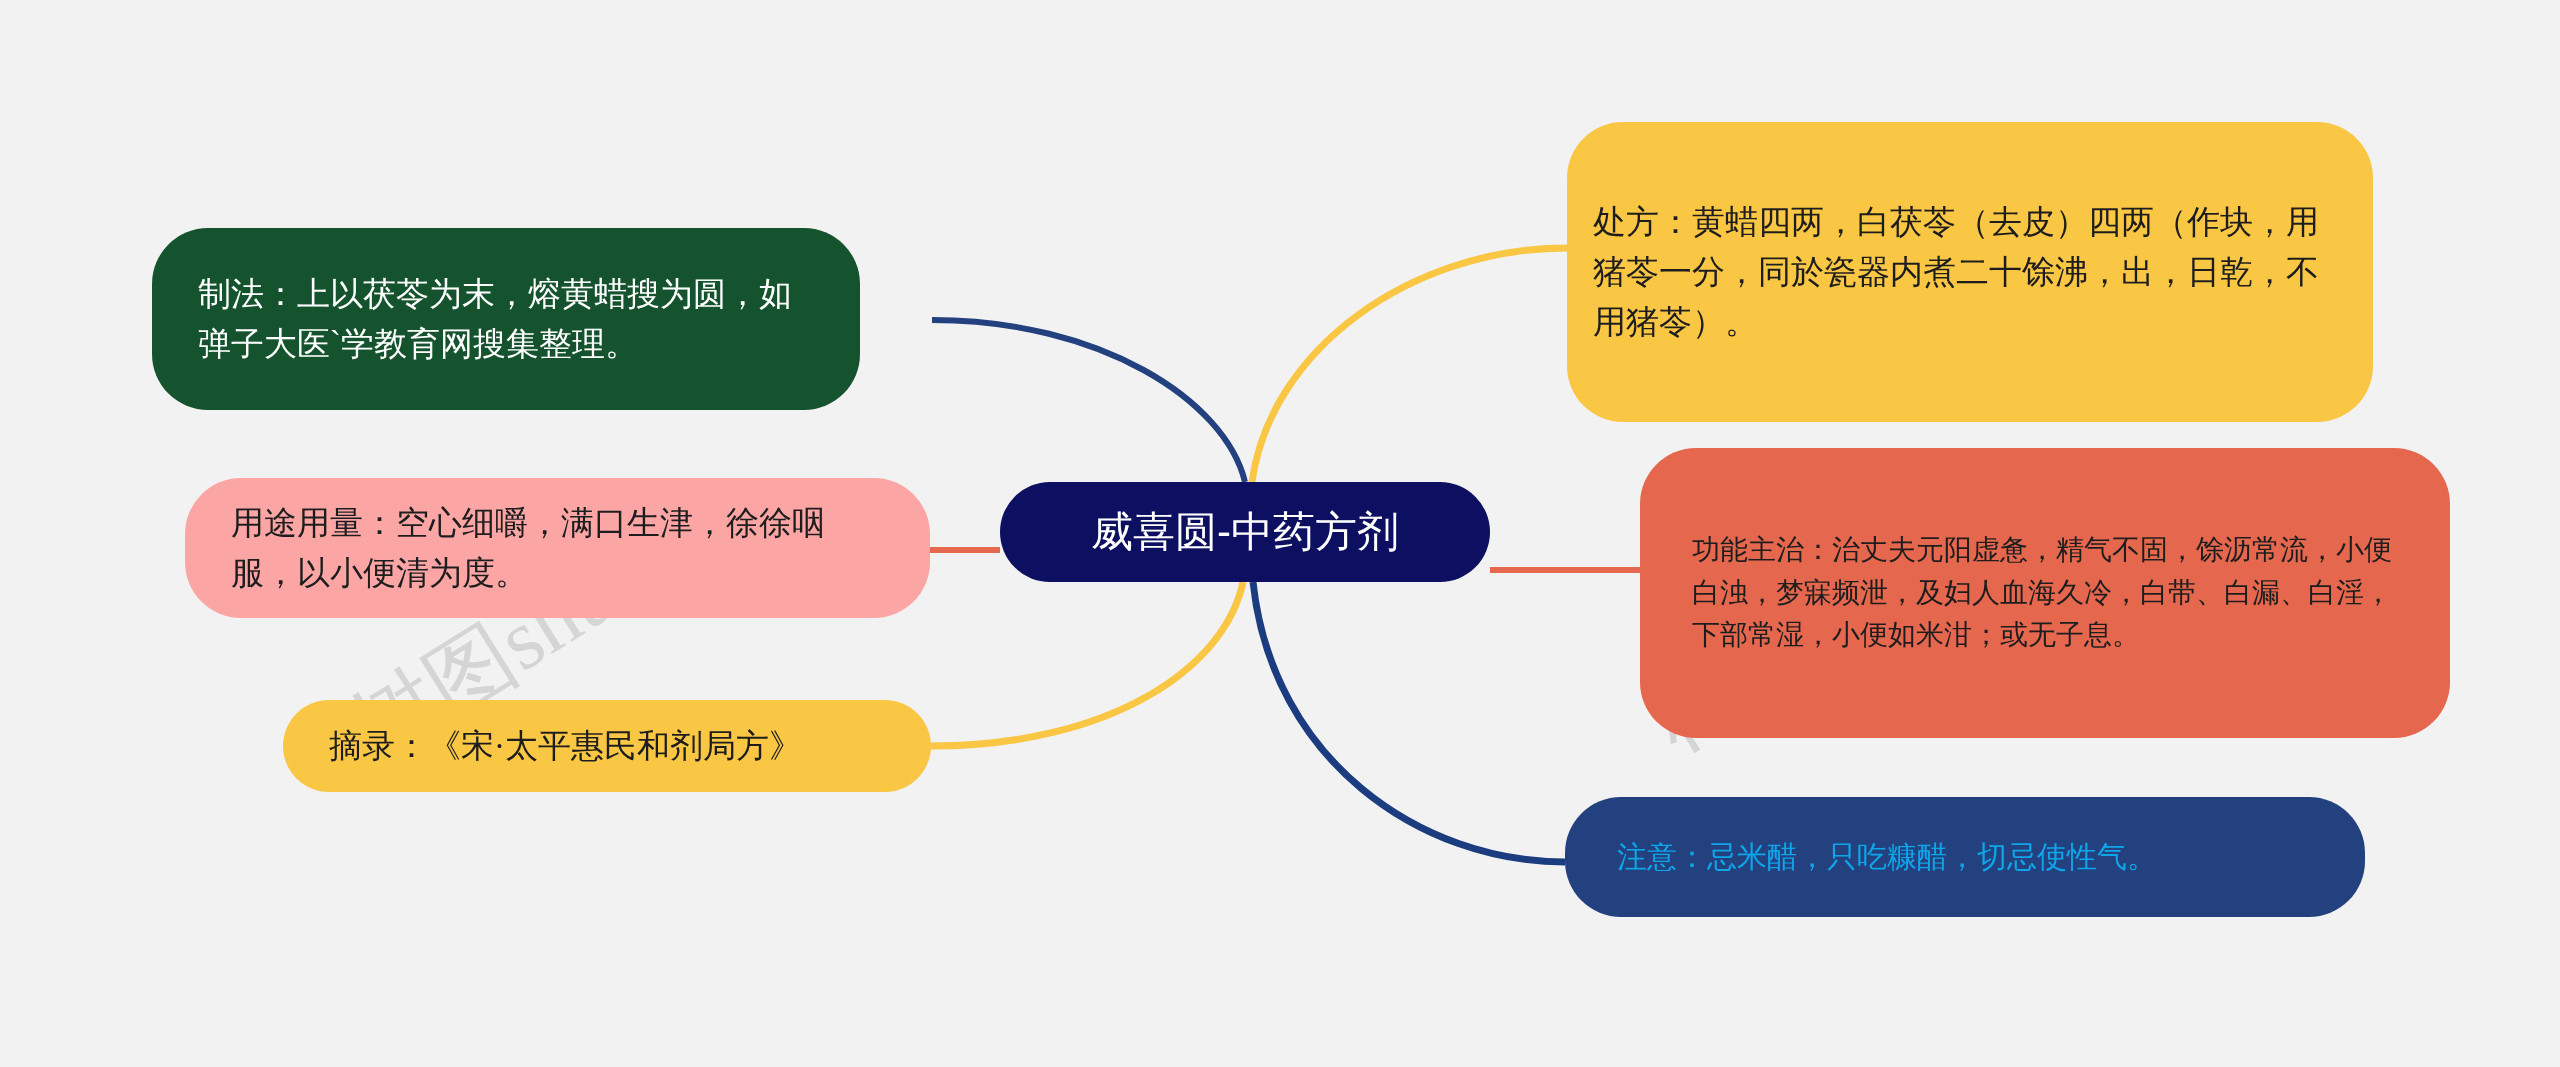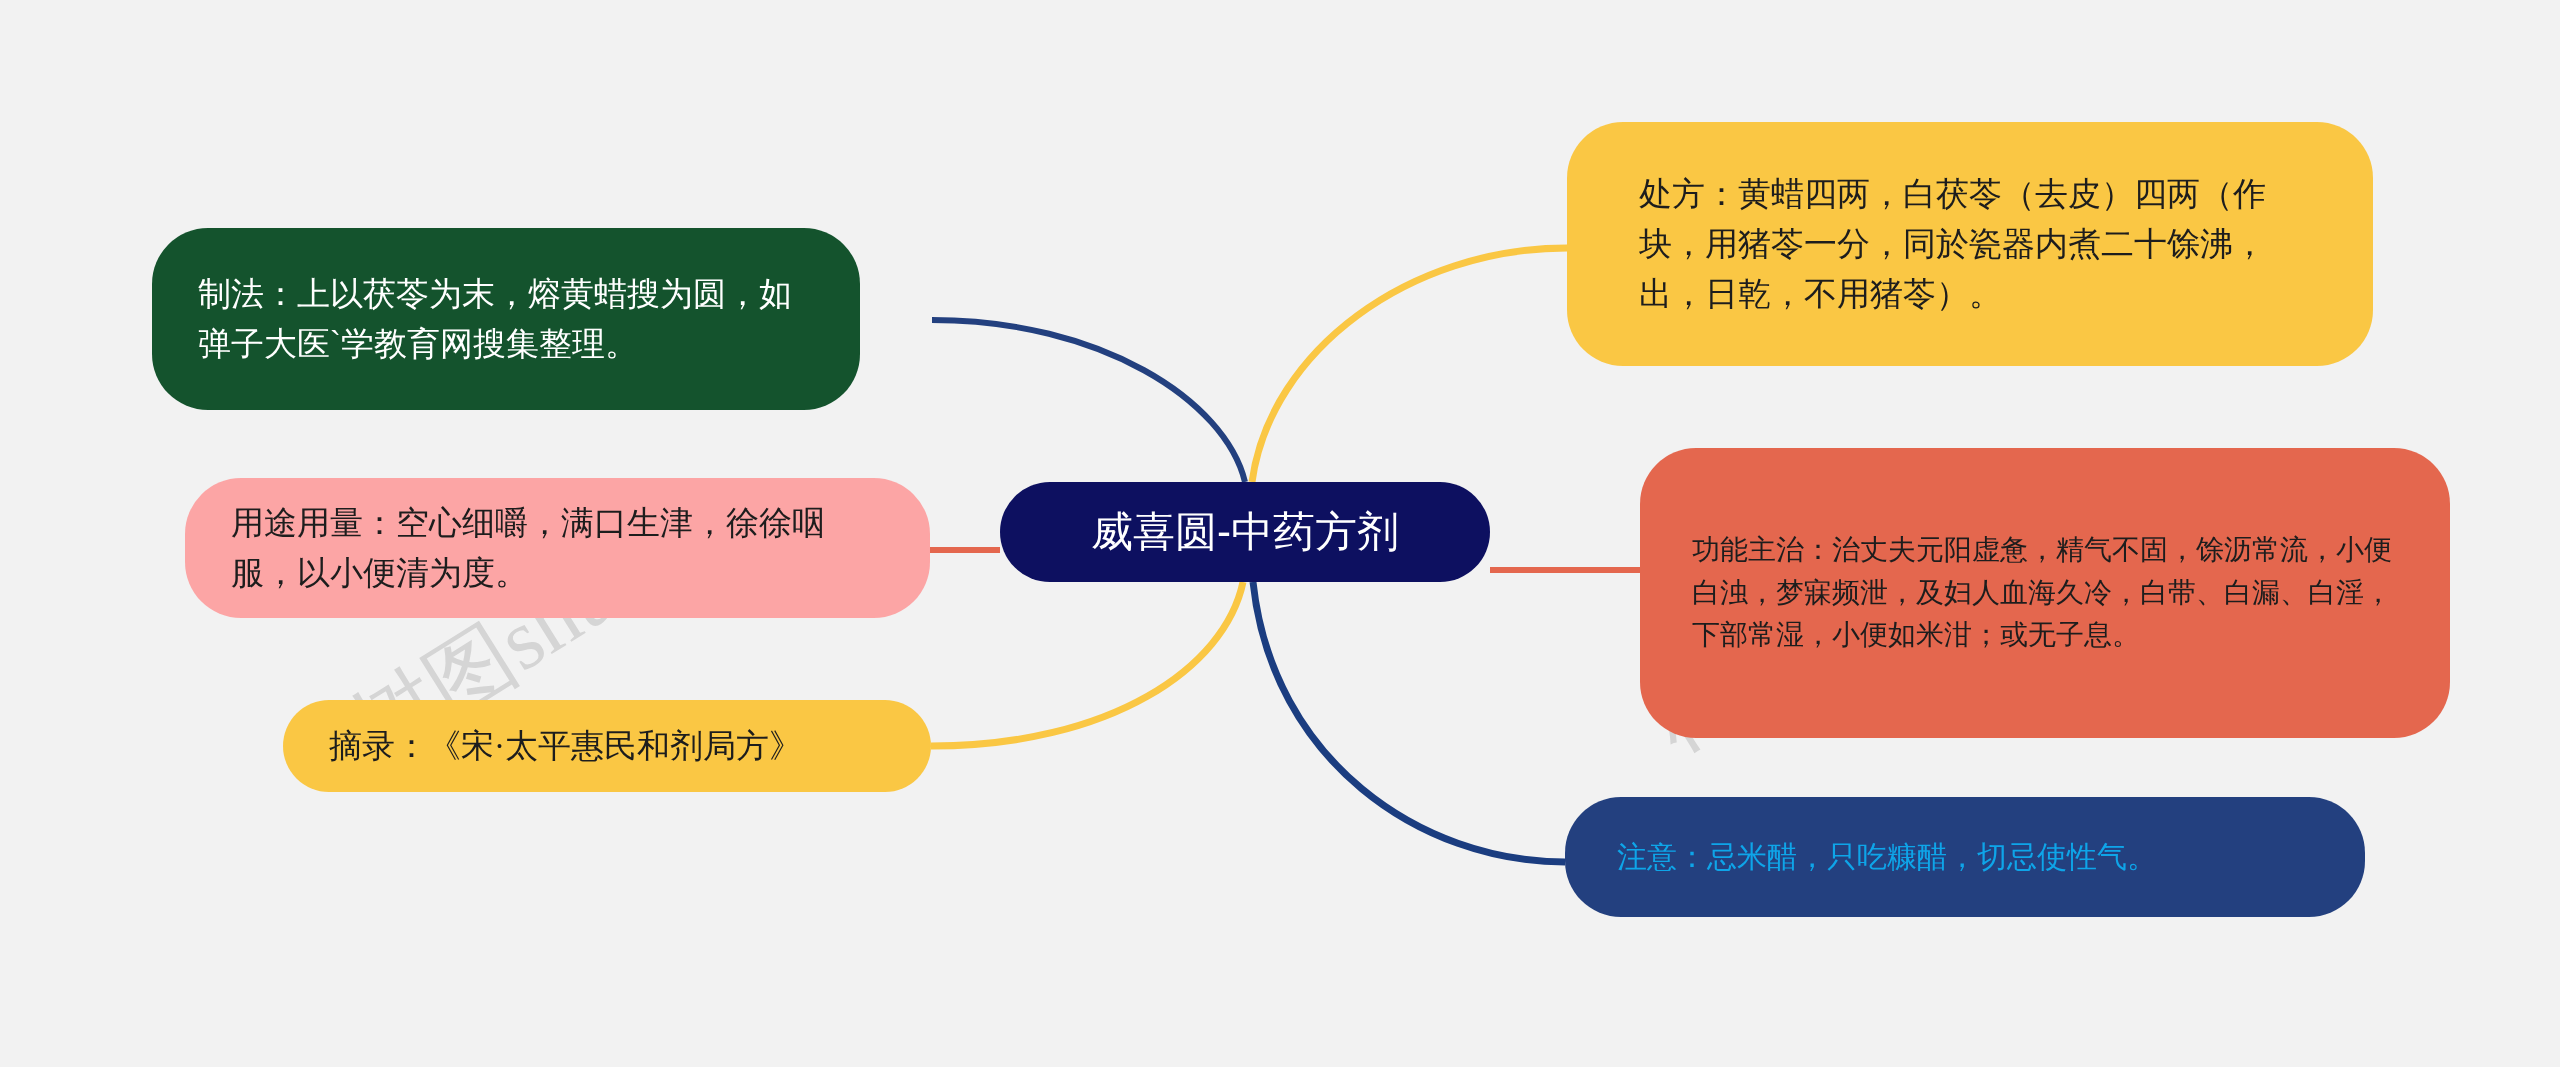--- a/index.html
+++ b/index.html
@@ -102,23 +102,23 @@
     padding: 0 46px;
     font-family: Liberation Serif, serif;
   }
   #node-zhailu .txt { color: #1d1d1d; font-size: 33px; }
 
   
   #node-chufang {
     left: 1567px;
     top: 122px;
     width: 806px;
-    height: 244px;
+    height: 300px;
     background: #fac744;
-    padding: 0 72px;
+    padding: 0 26px;
   }
   #node-chufang .txt { color: #1d1d1d; font-size: 33px; }
 
   
   #node-gongneng {
     left: 1640px;
     top: 448px;
     width: 810px;
     height: 290px;
     background: #e4674e;

